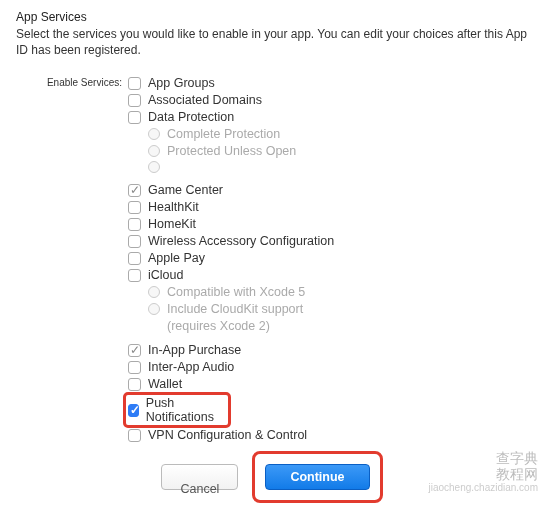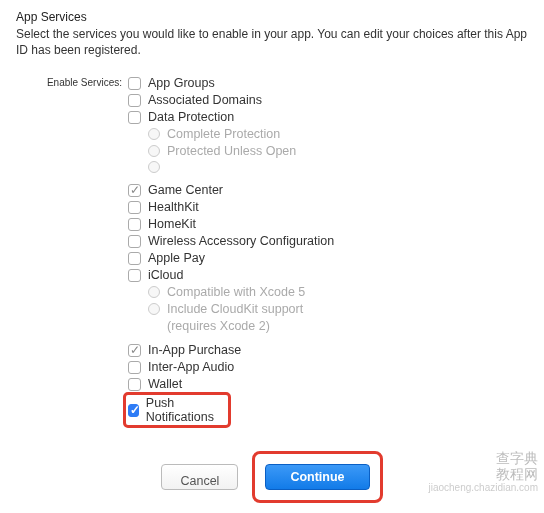--- a/index.html
+++ b/index.html
@@ -127,21 +127,21 @@
   .btn-row {
     display: inline-flex;
     align-items: center;
     gap: 14px;
   }
   .btn {
     font-size: 12.5px;
     border-radius: 4px;
     height: 26px;
     line-height: 24px;
-    padding: 4px 18px;
+    padding: 12px 18px;
     cursor: pointer;
     border: 1px solid #bbb;
     background: linear-gradient(#fff,#f2f2f2);
     color: #555;
   }
   .btn-primary-wrap {
     border: 3px solid #e23b2e;
     border-radius: 8px;
     padding: 10px;
     display: inline-flex;
@@ -259,20 +259,24 @@
       <span>Wallet</span>
     </div>
 
     <div class="highlight">
       <div class="svc">
         <input type="checkbox" class="blue-check" checked="" style="">
         <span>Push Notifications</span>
       </div>
     </div>
 
+    <div class="svc">
+      <input type="checkbox" style="">
+      <span>VPN Configuration &amp; Control</span>
+    </div>
 
   </div>
 </div>
 
 <div class="buttons">
   <div class="btn-row">
     <button class="btn">Cancel</button>
     <span class="btn-primary-wrap">
       <button class="btn btn-primary">Continue</button>
     </span>

